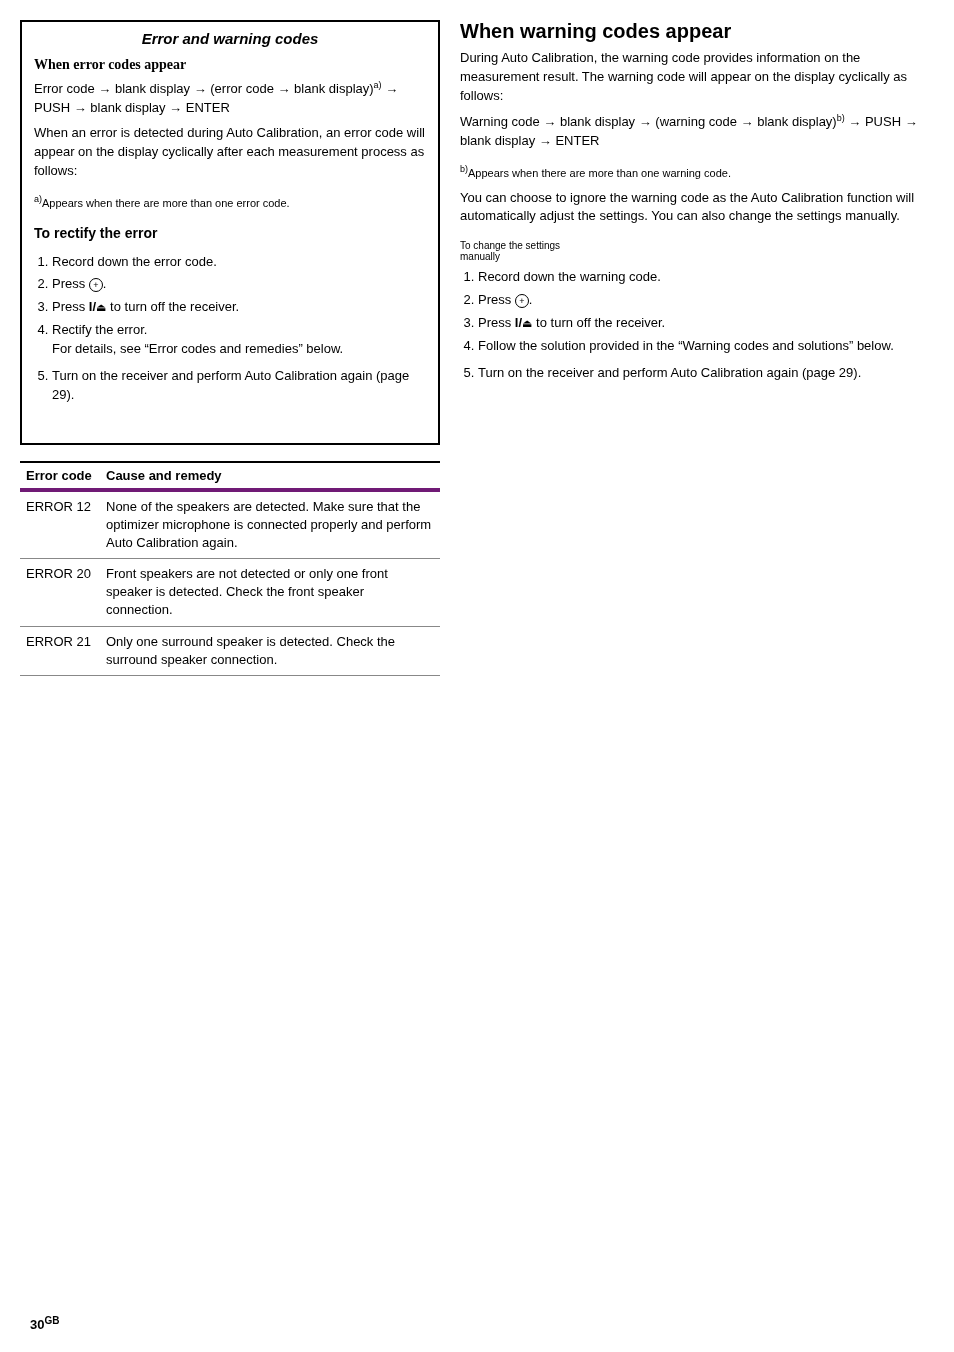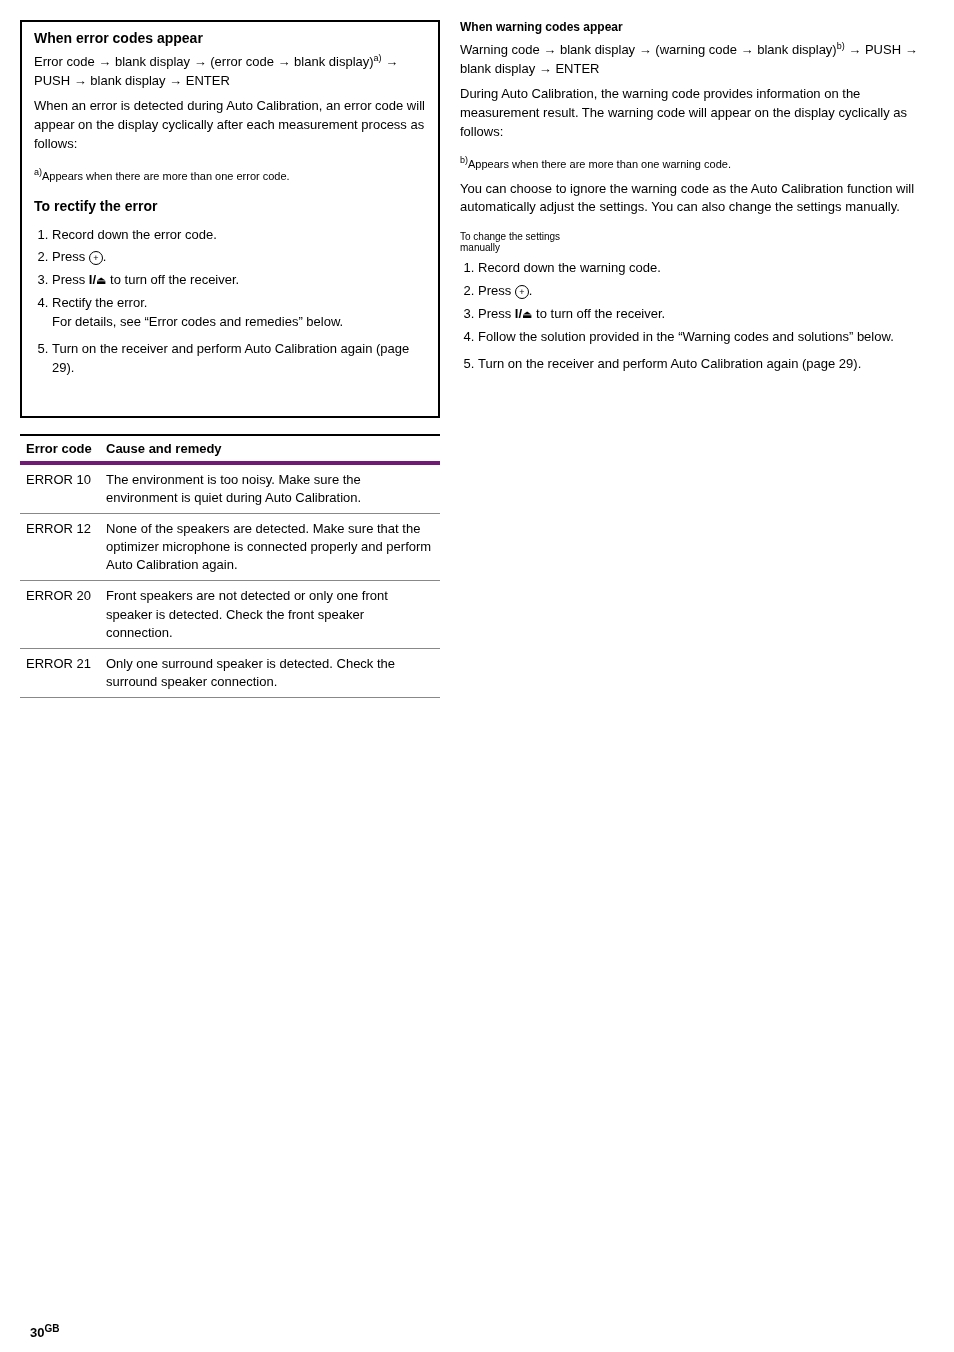--- a/index.html
+++ b/index.html
@@ -37,23 +37,24 @@
       font-weight: bold;
       font-style: italic;
       text-align: center;
       margin-bottom: 10px;
     }
 
     .subsection-title {
       font-size: 14px;
       font-weight: bold;
       margin-bottom: 6px;
+      font-family: Liberation Serif, serif;
     }
     .subsection-title-right {
-      font-size: 12px;
+      font-size: 20px;
       font-weight: bold;
       margin-bottom: 6px;
     }
     .to-title {
       font-size: 14px;
       font-weight: bold;
       margin-bottom: 12px;
       margin-top: 14px;
     }
     .to-title-right {
@@ -121,34 +122,35 @@
       border-bottom: 1px solid #888;
     }
     table td.error-code {
       font-weight: normal;
       white-space: nowrap;
       width: 80px;
     }
 
     .page-number {
       position: absolute;
-      bottom: 12px;
+      bottom: 20px;
       left: 30px;
       font-size: 13px;
       font-weight: bold;
     }
   </style>
 </head>
 <body>
 
 <div class="page" style="position:relative;">
 
   <div class="left-column">
 
     <div class="section-box">
+      <div class="section-box-title">Error and warning codes</div>
 
       <div class="subsection-title">When error codes appear</div>
       <p>
         <span>Error code → blank display → (error code → blank display)</span><sup>a)</sup><span> → PUSH → blank display → ENTER</span>
       </p>
       <p>When an error is detected during Auto Calibration, an error code will appear on the display cyclically after each measurement process as follows:</p>
       <p class="footnote">
         <sup>a)</sup><span>Appears when there are more than one error code.</span>
       </p>
 
@@ -164,24 +166,20 @@
 
     <div class="errors-section">
       <table>
         <thead>
           <tr>
             <th>Error code</th>
             <th>Cause and remedy</th>
           </tr>
         </thead>
         <tbody id="errors-tbody">
-        <tr>
-              <td class="error-code">ERROR 10</td>
-              <td>The environment is too noisy. Make sure the environment is quiet during Auto Calibration.</td>
-            </tr>
             <tr>
               <td class="error-code">ERROR 12</td>
               <td>None of the speakers are detected. Make sure that the optimizer microphone is connected properly and perform Auto Calibration again.</td>
             </tr>
             <tr>
               <td class="error-code">ERROR 20</td>
               <td>Front speakers are not detected or only one front speaker is detected. Check the front speaker connection.</td>
             </tr>
             <tr>
               <td class="error-code">ERROR 21</td>
@@ -189,24 +187,24 @@
             </tr>
           </tbody>
       </table>
     </div>
 
   </div>
 
   <div class="right-column">
 
     <div class="subsection-title-right">When warning codes appear</div>
+    <p>During Auto Calibration, the warning code provides information on the measurement result. The warning code will appear on the display cyclically as follows:</p>
     <p>
       <span>Warning code → blank display → (warning code → blank display)</span><sup>b)</sup><span> → PUSH → blank display → ENTER</span>
     </p>
-    <p>During Auto Calibration, the warning code provides information on the measurement result. The warning code will appear on the display cyclically as follows:</p>
     <p class="footnote">
       <sup>b)</sup><span>Appears when there are more than one warning code.</span>
     </p>
     <p style="margin-top:8px;">You can choose to ignore the warning code as the Auto Calibration function will automatically adjust the settings. You can also change the settings manually.</p>
 
     <div class="to-title-right">
       <span>To change the settings</span><br>
       <span>manually</span>
     </div>
     <ol>

